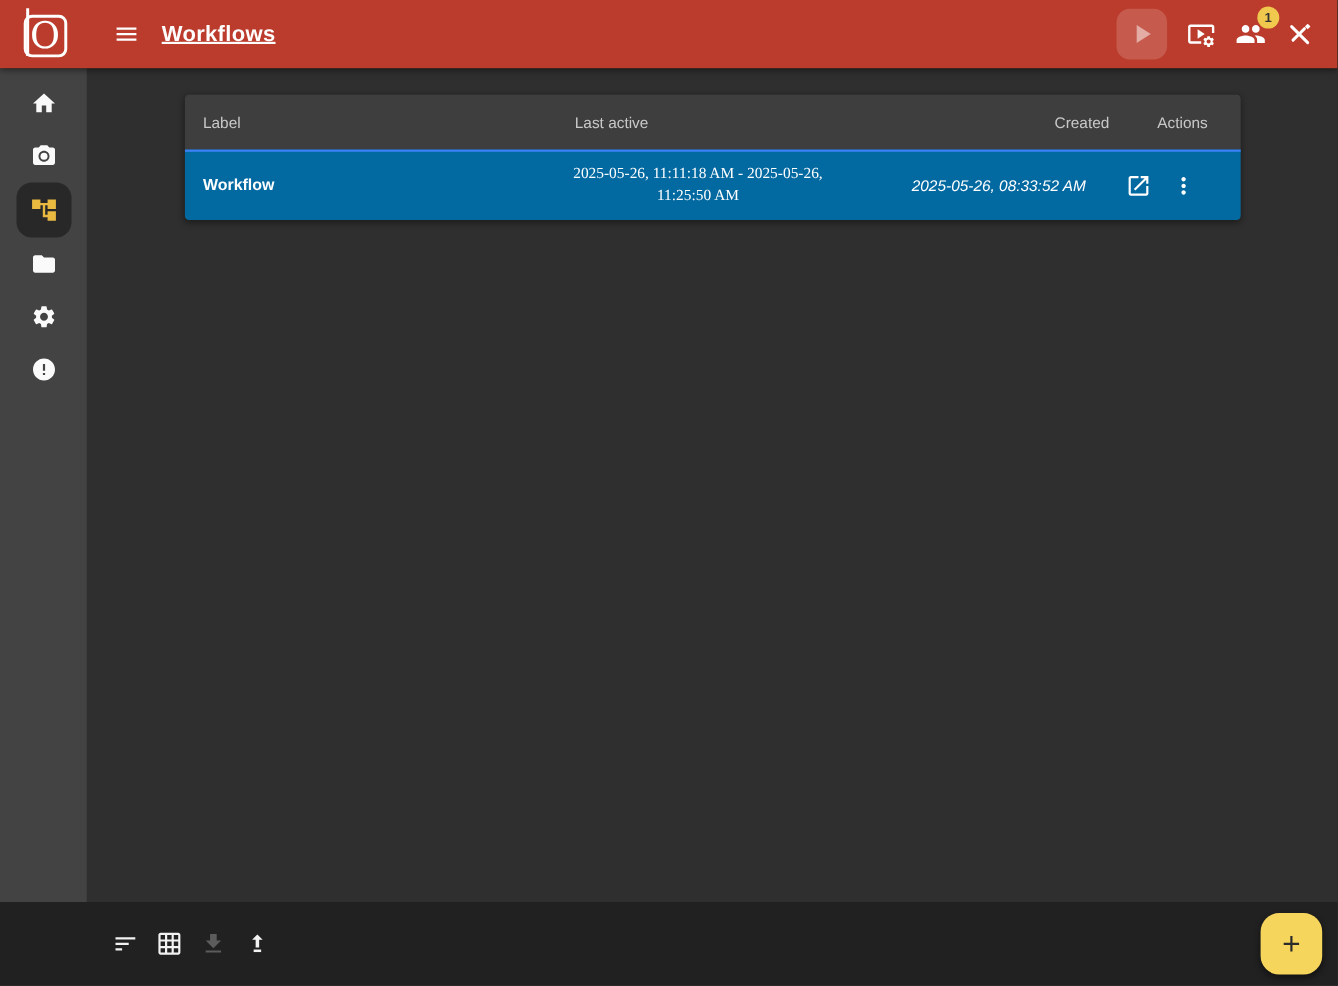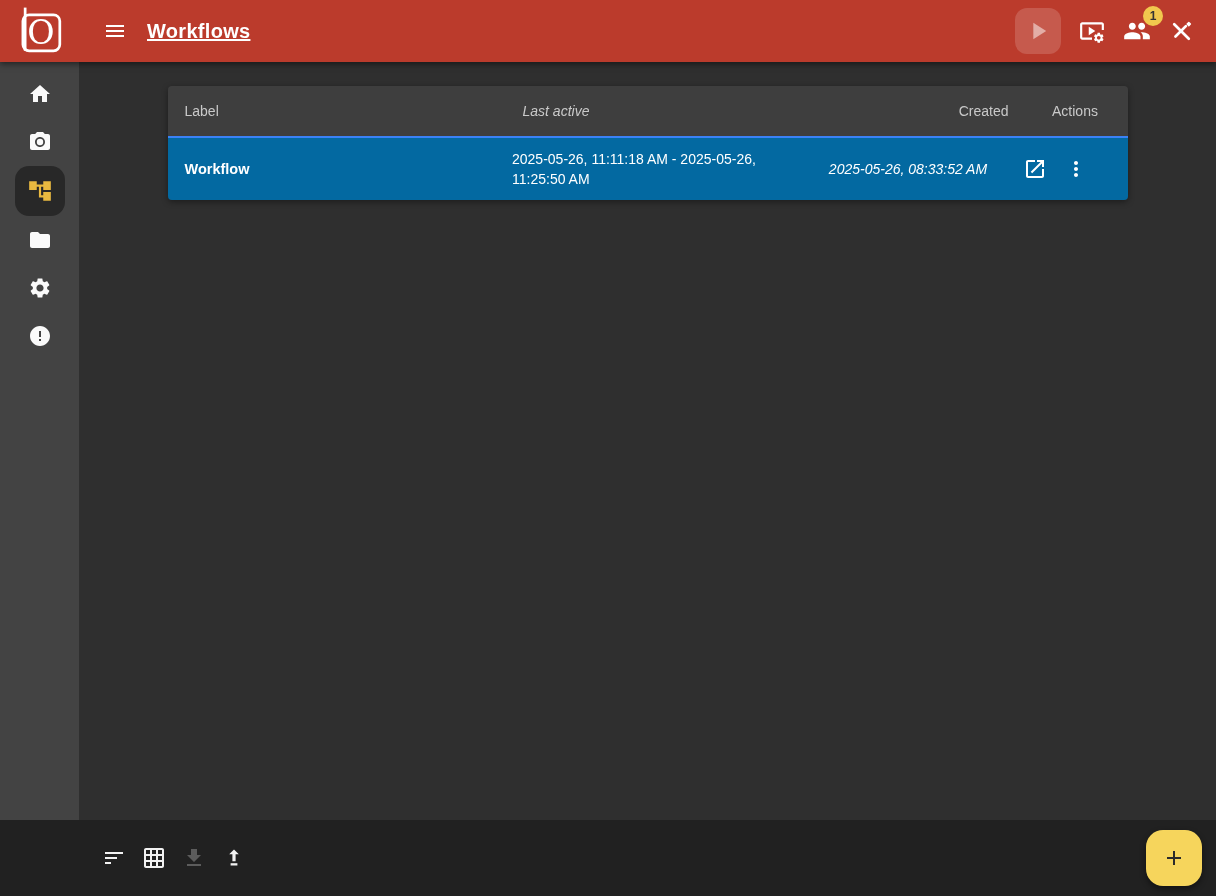--- a/index.html
+++ b/index.html
@@ -69,27 +69,27 @@
   .search-input::placeholder { color:#B9B9B9; opacity:1; }
 
   
   .table-card {
     width:960px; margin:24px auto 0; border-radius:4px; overflow:hidden;
     box-shadow:0 2px 6px rgba(0,0,0,0.4);
   }
   .thead, .trow { display:grid; grid-template-columns:306px 322px 213px 119px; align-items:center; }
   .thead { background:#3E3E3E; height:50px; color:#C9C9C9; font-size:14px; }
   .th-label   { padding-left:17px; }
-  .th-last    { padding-left:49px;font-style:italic; }
+  .th-last    { padding-left:49px; }
   .th-created { padding-left:44px;text-align:right; }
   .th-actions { padding-left:14px;text-align:center; }
   .trow { background:#0369a1; height:64px; border-top:2px solid #3b82f6; color:#FFFFFF; font-size:14px; cursor:pointer; }
   .cell-label { padding-left:17px; font-weight:bold; font-size:14.5px; }
   .cell-last  { display:flex; justify-content:center; }
-  .cell-last .wrap { width:245px; text-align:left; line-height:20px; }
+  .cell-last .wrap { width:245px; text-align:center; line-height:20px;font-family:Liberation Serif, serif; }
   .cell-created { text-align:center; padding-left:12px;font-style:italic; }
   .cell-actions { display:flex; align-items:center; gap:17px; padding-left:14px; color:#fff; }
 
   
   .footer {
     flex:0 0 76px; height:76px; background:#212121;
     display:flex; align-items:center; padding:0 14px 0 102px;
   }
   .footer-tools { display:flex; align-items:center; gap:16px; }
   .tool-btn { width:24px; height:24px; color:#F2F2F2; }

